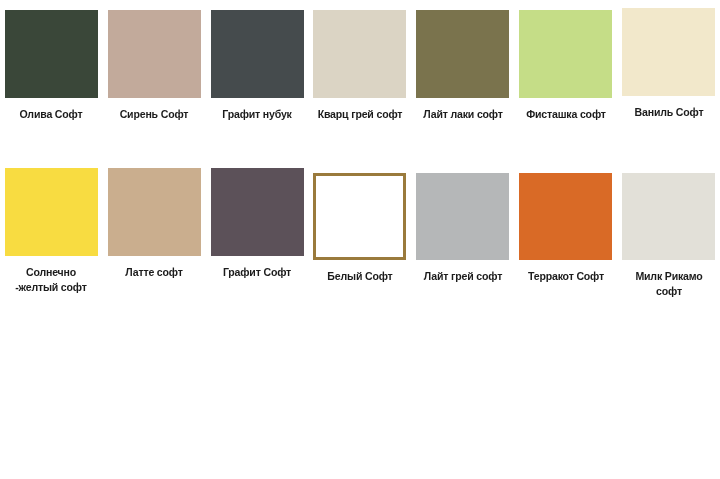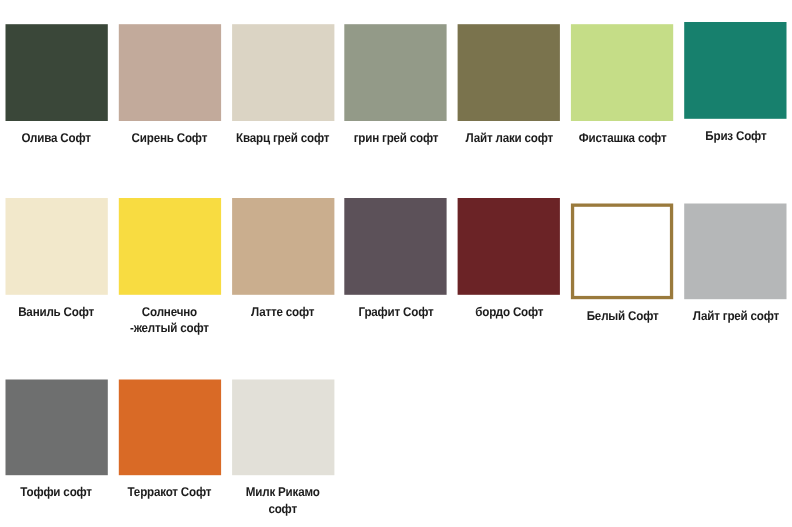--- a/index.html
+++ b/index.html
@@ -22,21 +22,20 @@
     height: 479px;
     display: grid;
     grid-template-columns: repeat(7, 1fr);
     grid-template-rows: 160px 160px 159px;
   }
   .swatch-cell {
     position: relative;
     display: flex;
     flex-direction: column;
     align-items: center;
-    margin-top: 12px;
   }
   .swatch-chip {
     width: 93px;
     height: 88px;
     margin-top: 10px;
     box-sizing: border-box;
   }
   .row-2 .swatch-chip { margin-top: 8px; height: 88px; }
   .row-3 .swatch-chip { margin-top: 13px; height: 87px; }
 
@@ -78,70 +77,58 @@
 <div id="palette-grid">
     <div class="swatch-cell row-1">
       <div class="swatch-chip" style="background: rgb(58, 71, 57);"></div>
       <div class="swatch-label">Олива Софт</div>
     </div>
     <div class="swatch-cell row-1">
       <div class="swatch-chip" style="background: rgb(194, 170, 155);"></div>
       <div class="swatch-label">Сирень Софт</div>
     </div>
     <div class="swatch-cell row-1">
+      <div class="swatch-chip" style="background: rgb(69, 75, 77);"></div>
+      <div class="swatch-label">Графит нубук</div>
+    </div>
+    <div class="swatch-cell row-1">
       <div class="swatch-chip" style="background: rgb(219, 212, 196);"></div>
       <div class="swatch-label">Кварц грей софт</div>
-    </div>
-    <div class="swatch-cell row-1">
-      <div class="swatch-chip" style="background: rgb(147, 154, 136);"></div>
-      <div class="swatch-label">грин грей софт</div>
     </div>
     <div class="swatch-cell row-1">
       <div class="swatch-chip" style="background: rgb(122, 115, 77);"></div>
       <div class="swatch-label">Лайт лаки софт</div>
     </div>
     <div class="swatch-cell row-1">
       <div class="swatch-chip" style="background: rgb(197, 221, 135);"></div>
       <div class="swatch-label">Фисташка софт</div>
-    </div>
-    <div class="swatch-cell row-2">
-      <div class="swatch-chip" style="background: rgb(23, 128, 109);"></div>
-      <div class="swatch-label">Бриз Софт</div>
     </div>
     <div class="swatch-cell row-2">
       <div class="swatch-chip" style="background: rgb(242, 232, 203);"></div>
       <div class="swatch-label">Ваниль Софт</div>
     </div>
     <div class="swatch-cell row-2">
       <div class="swatch-chip" style="background: rgb(248, 220, 65);"></div>
       <div class="swatch-label">Солнечно -желтый софт</div>
     </div>
     <div class="swatch-cell row-2">
       <div class="swatch-chip" style="background: rgb(202, 174, 142);"></div>
       <div class="swatch-label">Латте софт</div>
     </div>
     <div class="swatch-cell row-2">
       <div class="swatch-chip" style="background: rgb(92, 81, 89);"></div>
       <div class="swatch-label">Графит Софт</div>
     </div>
-    <div class="swatch-cell row-2">
-      <div class="swatch-chip" style="background: rgb(107, 35, 38);"></div>
-      <div class="swatch-label">бордо Софт</div>
-    </div>
     <div class="swatch-cell row-3">
       <div class="swatch-chip bordered" style="background: rgb(255, 255, 255); border-color: rgb(154, 122, 60);"></div>
       <div class="swatch-label">Белый Софт</div>
     </div>
     <div class="swatch-cell row-3">
       <div class="swatch-chip" style="background: rgb(181, 183, 184);"></div>
       <div class="swatch-label">Лайт грей софт</div>
-    </div>
-    <div class="swatch-cell row-3">
-      <div class="swatch-chip" style="background: rgb(110, 111, 111);"></div>
-      <div class="swatch-label">Тоффи софт</div>
     </div>
     <div class="swatch-cell row-3">
       <div class="swatch-chip" style="background: rgb(217, 106, 38);"></div>
       <div class="swatch-label">Терракот Софт</div>
     </div>
     <div class="swatch-cell row-3">
       <div class="swatch-chip textured" style="background: rgb(226, 224, 216);"></div>
       <div class="swatch-label">Милк Рикамо софт</div>
     </div>
   </div>

